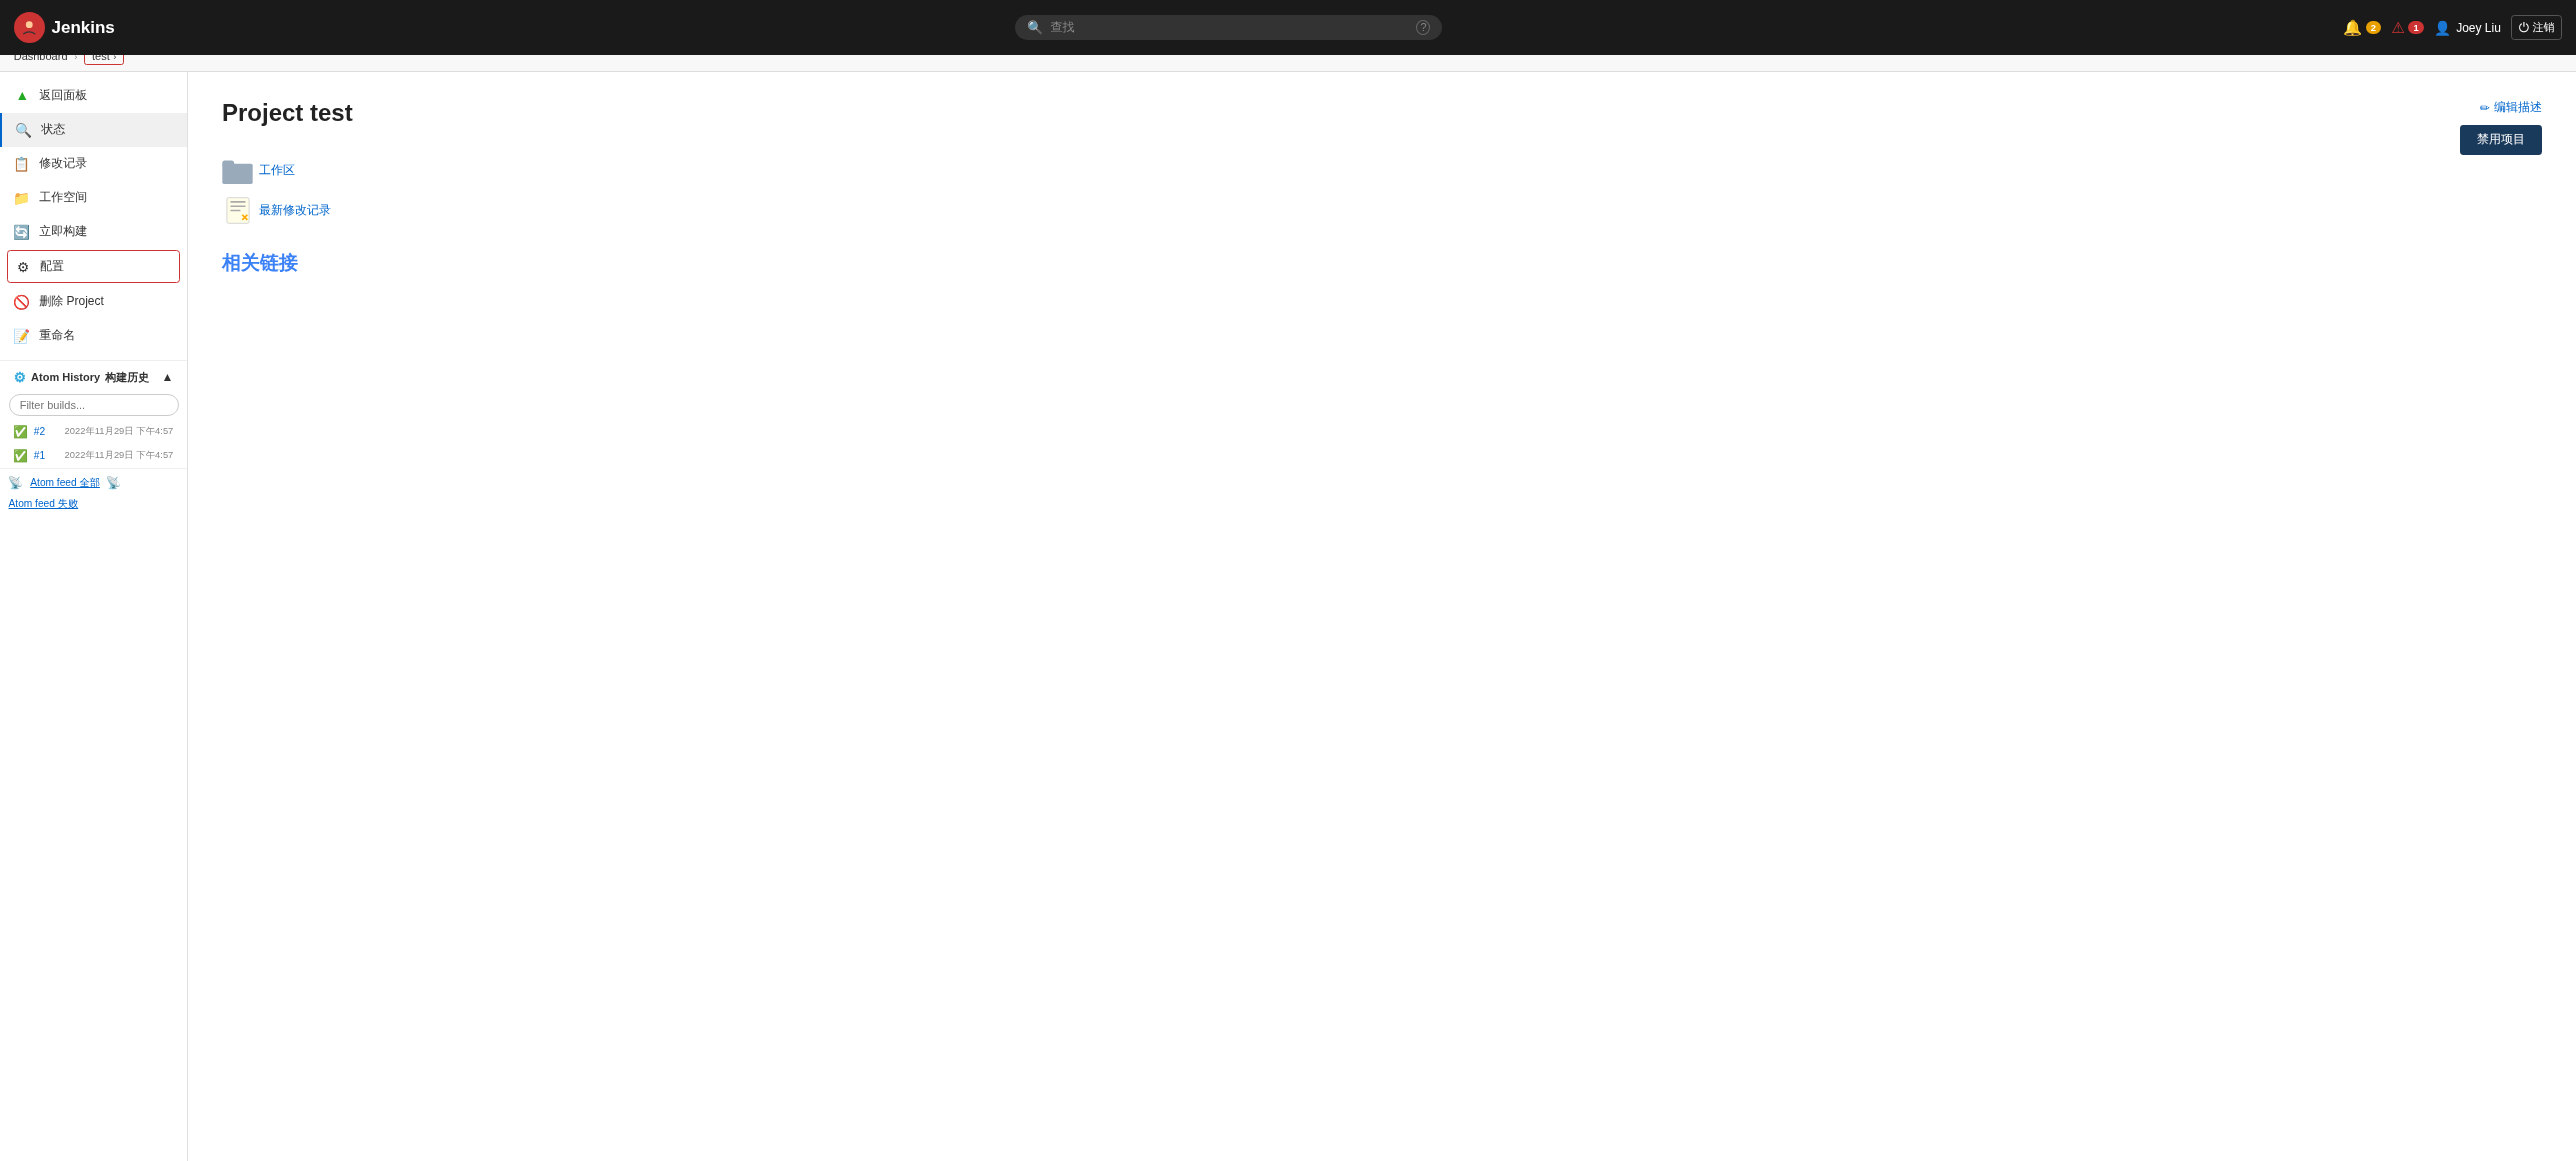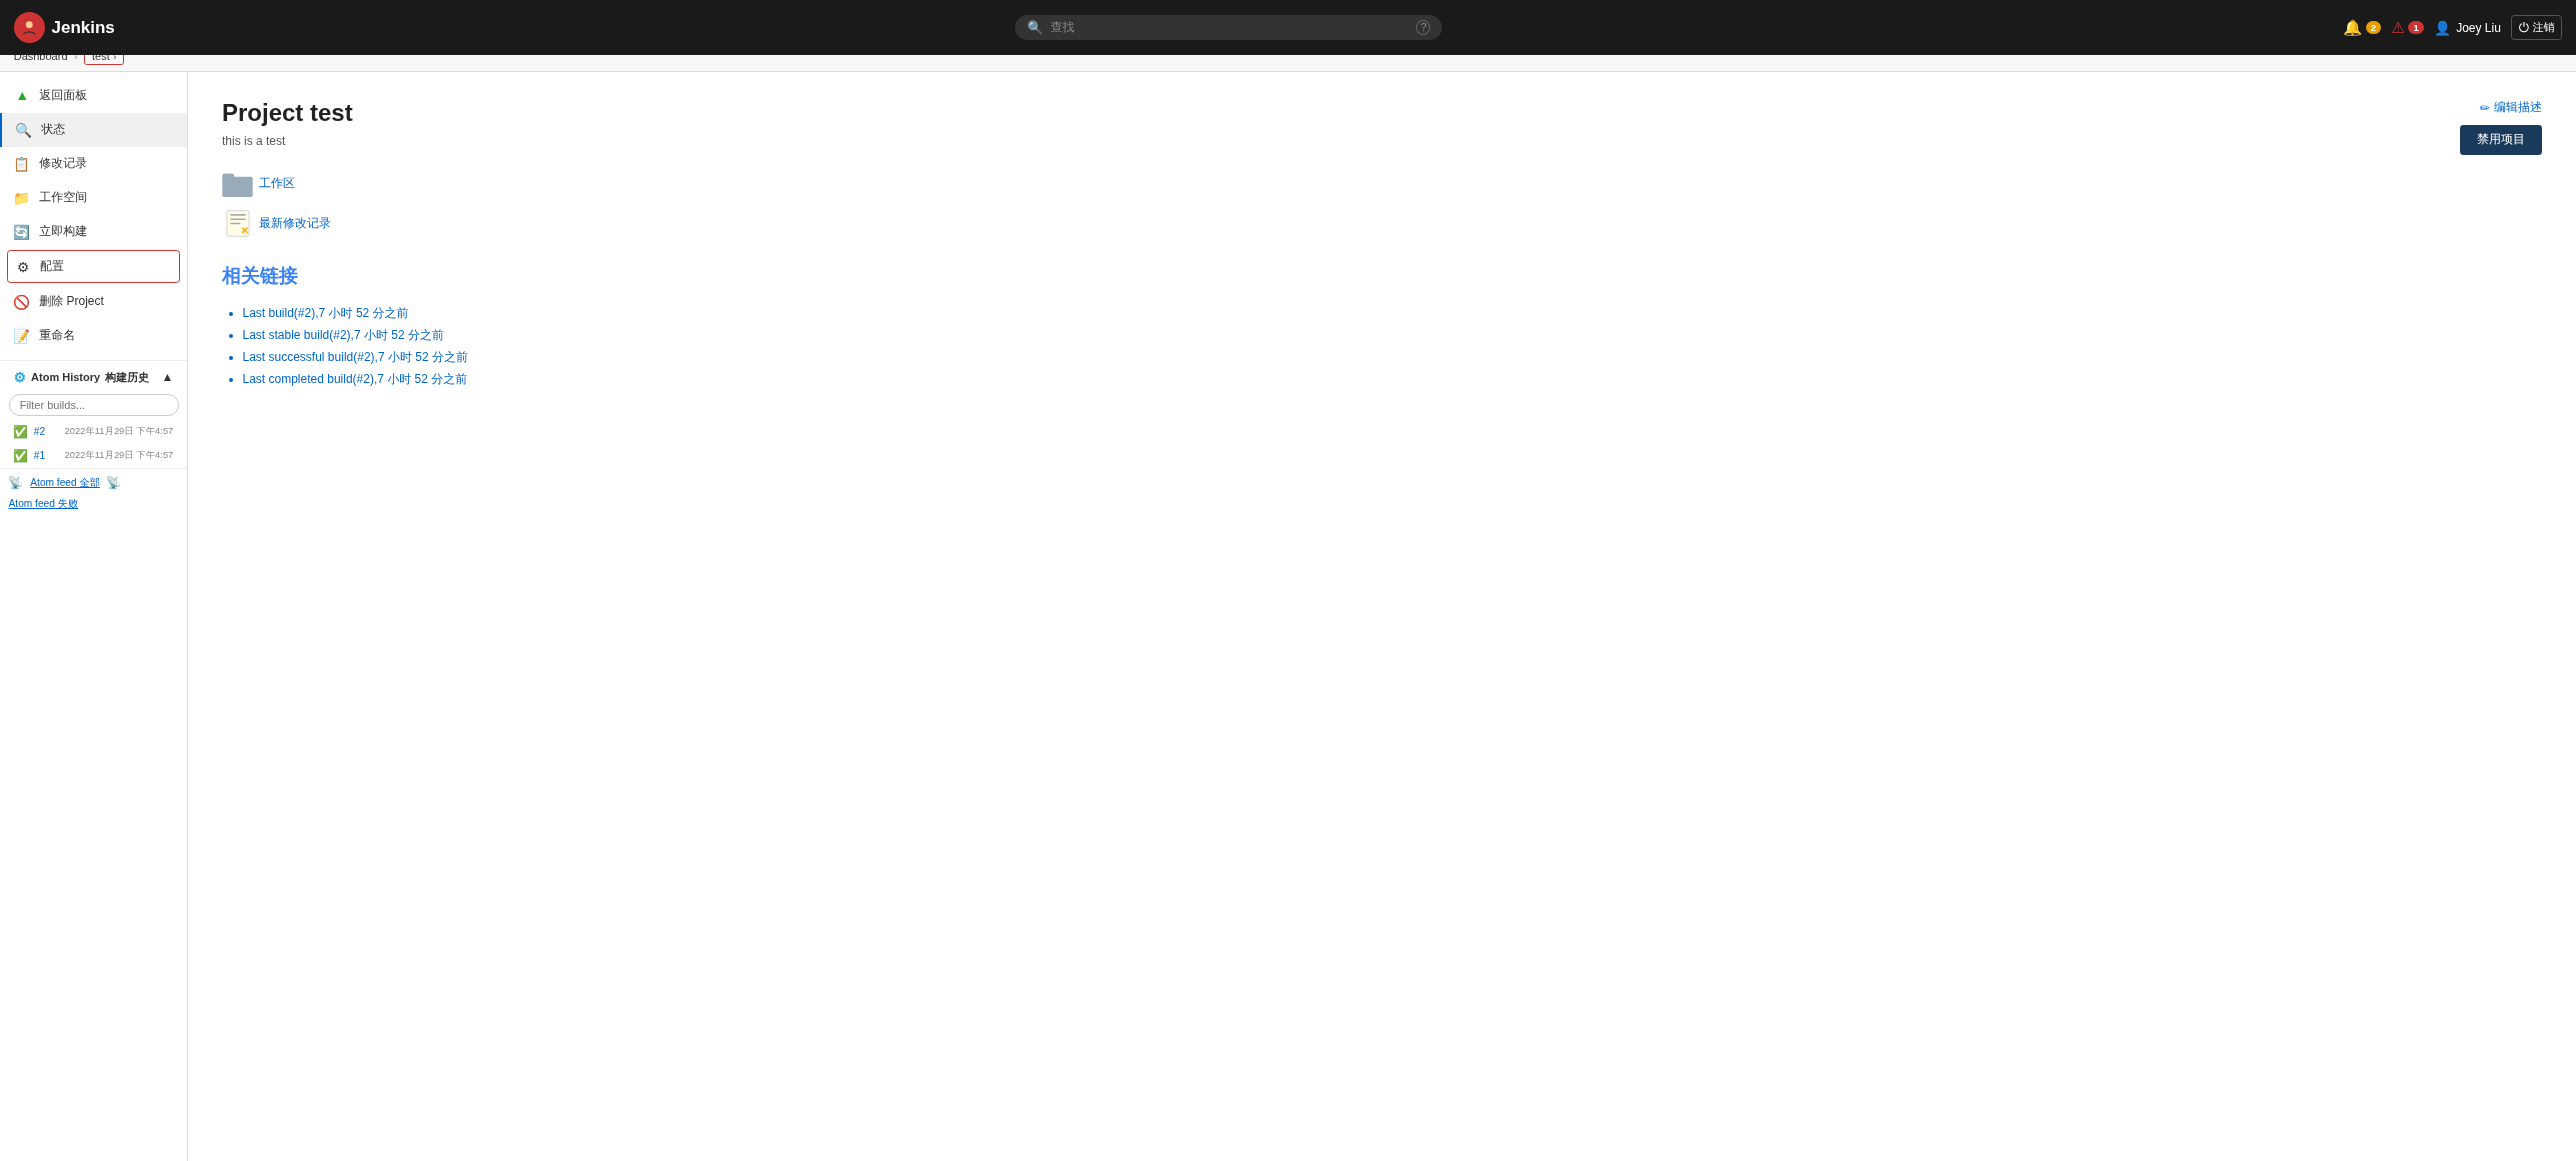--- a/index.html
+++ b/index.html
@@ -483,21 +483,20 @@
 
     <div class="action-panel">
       <a class="edit-desc-btn">
         <span style="font-size:12px; color:#0066cc;">✏</span>
         <span>编辑描述</span>
       </a>
       <button class="disable-btn">禁用项目</button>
     </div>
 
     <h1 class="project-title">Project test</h1>
-    <p class="project-desc">this is a test</p>
 
     <div class="links-section">
       <div class="link-item">
         <div class="link-icon">
           <svg width="31" height="27" viewBox="0 0 36 32">
             <rect x="0" y="8" width="36" height="24" rx="2" fill="#99aabb"></rect>
             <rect x="0" y="4" width="14" height="8" rx="3" fill="#99aabb"></rect>
           </svg>
         </div>
         <a class="link-text">工作区</a>
@@ -511,30 +510,16 @@
             <rect x="6" y="16" width="12" height="2" rx="1" fill="#aaa"></rect>
             <path d="M20 22 L26 28 M26 22 L20 28" stroke="#ffaa00" stroke-width="2"></path>
           </svg>
         </div>
         <a class="link-text">最新修改记录</a>
       </div>
     </div>
 
     <h2 class="related-links-title">相关链接</h2>
 
-    <ul class="related-list">
-      <li>
-        <a>Last build(#2),7 小时 52 分之前</a>
-      </li>
-      <li>
-        <a>Last stable build(#2),7 小时 52 分之前</a>
-      </li>
-      <li>
-        <a>Last successful build(#2),7 小时 52 分之前</a>
-      </li>
-      <li>
-        <a>Last completed build(#2),7 小时 52 分之前</a>
-      </li>
-    </ul>
 
   </main>
 </div>
 
 
 </body></html>

